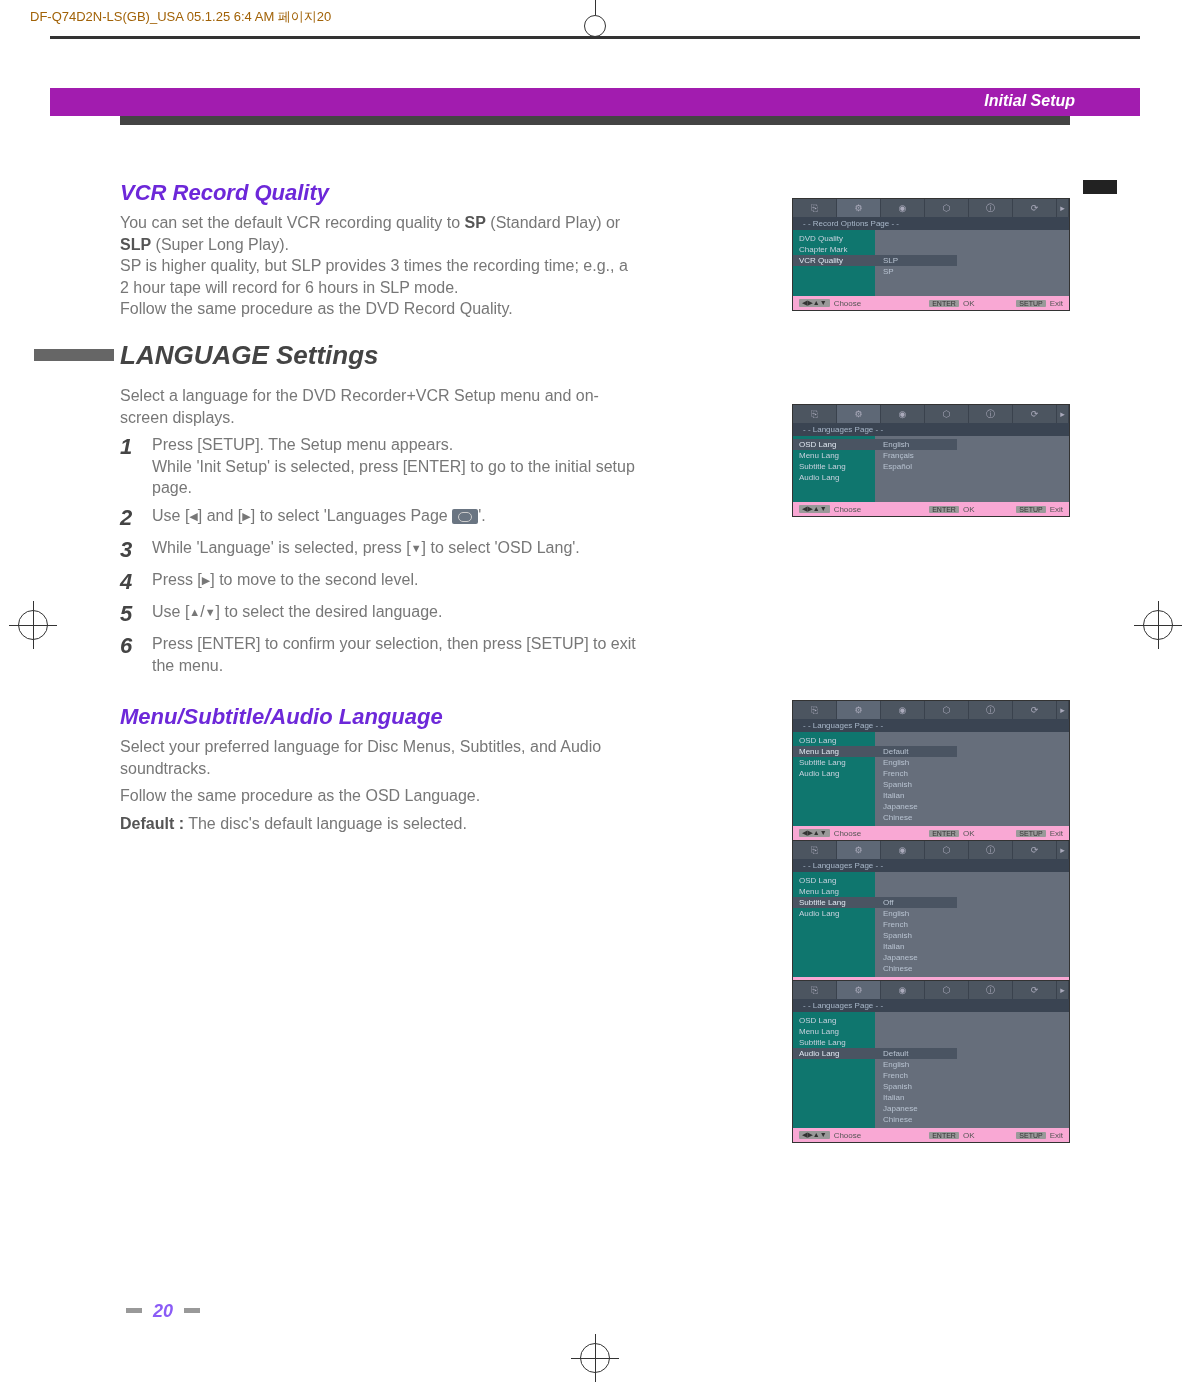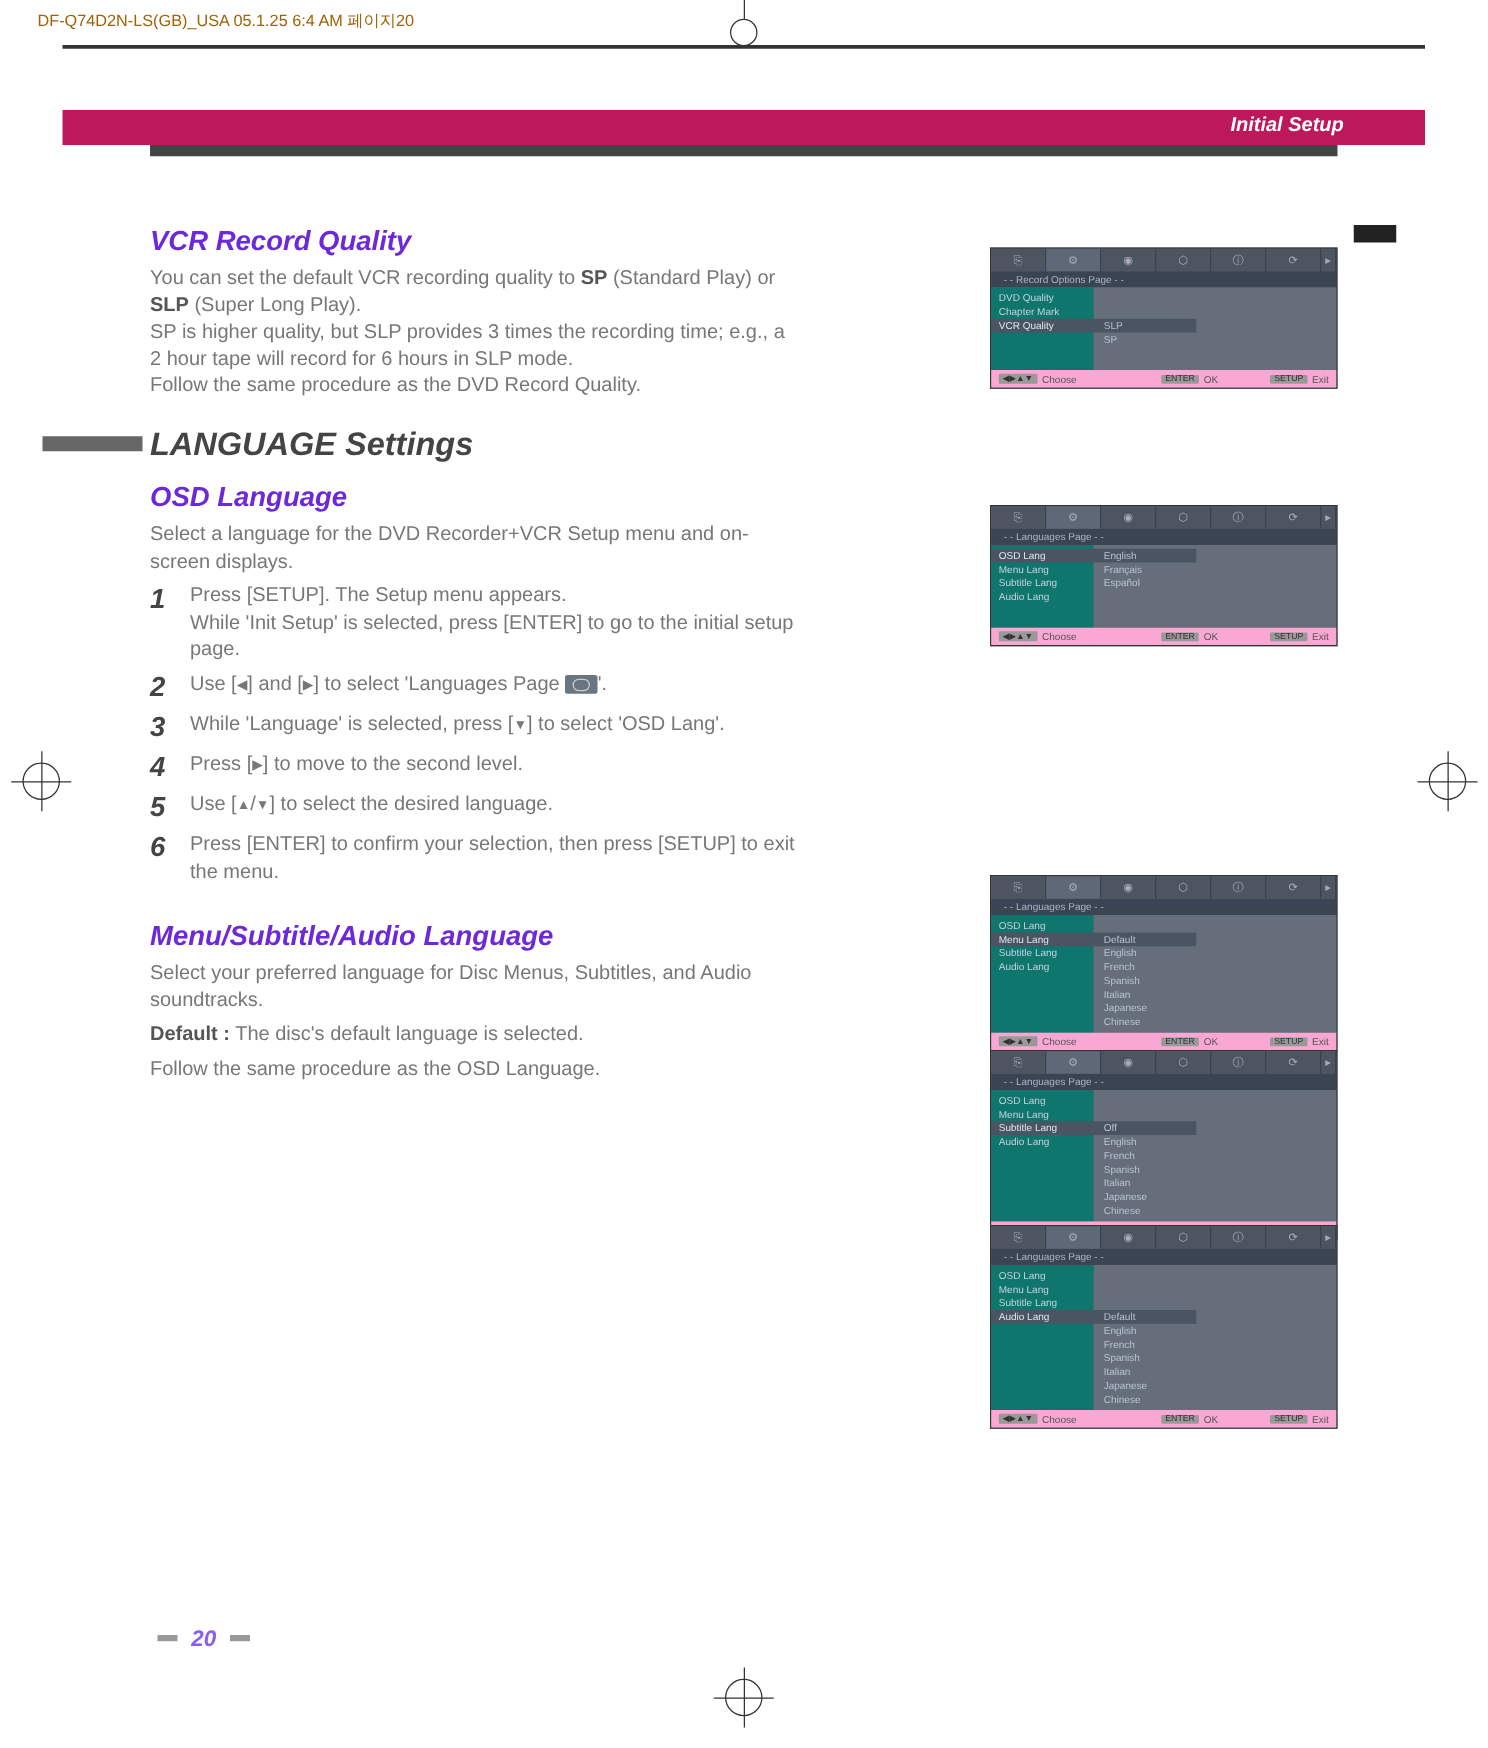--- a/index.html
+++ b/index.html
@@ -56,21 +56,21 @@
       right: 50px;
       height: 3px;
       background: #333;
     }
     .header-band {
       position: absolute;
       top: 88px;
       left: 50px;
       right: 50px;
       height: 28px;
-      background: #be185d;
+      background: #a21caf;
     }
     .header-text {
       position: absolute;
       right: 65px;
       top: 4px;
       color: #fff;
       font-style: italic;
       font-weight: bold;
       font-size: 16px;
     }
@@ -340,21 +340,20 @@
     </div>
     <div class="body-text">SP is higher quality, but SLP provides 3 times the recording time; e.g., a 2 hour tape will record for 6 hours in SLP mode.</div>
     <div class="body-text">Follow the same procedure as the DVD Record Quality.</div>
   </div>
 
   <div class="h1-bar">
     <span class="h1" style="margin:0">LANGUAGE Settings</span>
   </div>
 
   <div class="col-left">
-    <div class="section-title">OSD Language</div>
     <div class="body-text">Select a language for the DVD Recorder+VCR Setup menu and on-screen displays.</div>
 
     <div class="steps">
       <div class="step">
         <div class="step-num">1</div>
         <div class="step-text">
           <div>Press [SETUP]. The Setup menu appears.</div>
           <div style="margin-top:0">While 'Init Setup' is selected, press [ENTER] to go to the initial setup page.</div>
         </div>
       </div>
@@ -385,24 +384,24 @@
       <div class="step">
         <div class="step-num">6</div>
         <div class="step-text">Press [ENTER] to confirm your selection, then press [SETUP] to exit the menu.</div>
       </div>
     </div>
   </div>
 
   <div class="col-left" style="margin-top:28px">
     <div class="section-title">Menu/Subtitle/Audio Language</div>
     <div class="body-text">Select your preferred language for Disc Menus, Subtitles, and Audio soundtracks.</div>
+    <div class="body-text" style="margin-top:6px">Follow the same procedure as the OSD Language.</div>
     <div class="body-text" style="margin-top:6px">
       <b>Default :</b><span>  The disc's default language is selected.</span>
     </div>
-    <div class="body-text" style="margin-top:6px">Follow the same procedure as the OSD Language.</div>
   </div>
 
   <div id="osd-container"></div>
 
 <div class="osd" id="osd1">
     <div class="osd-tabs">
         <div class="osd-tab">⎘</div>
         <div class="osd-tab sel">⚙</div>
         <div class="osd-tab">◉</div>
         <div class="osd-tab">⬡</div>

